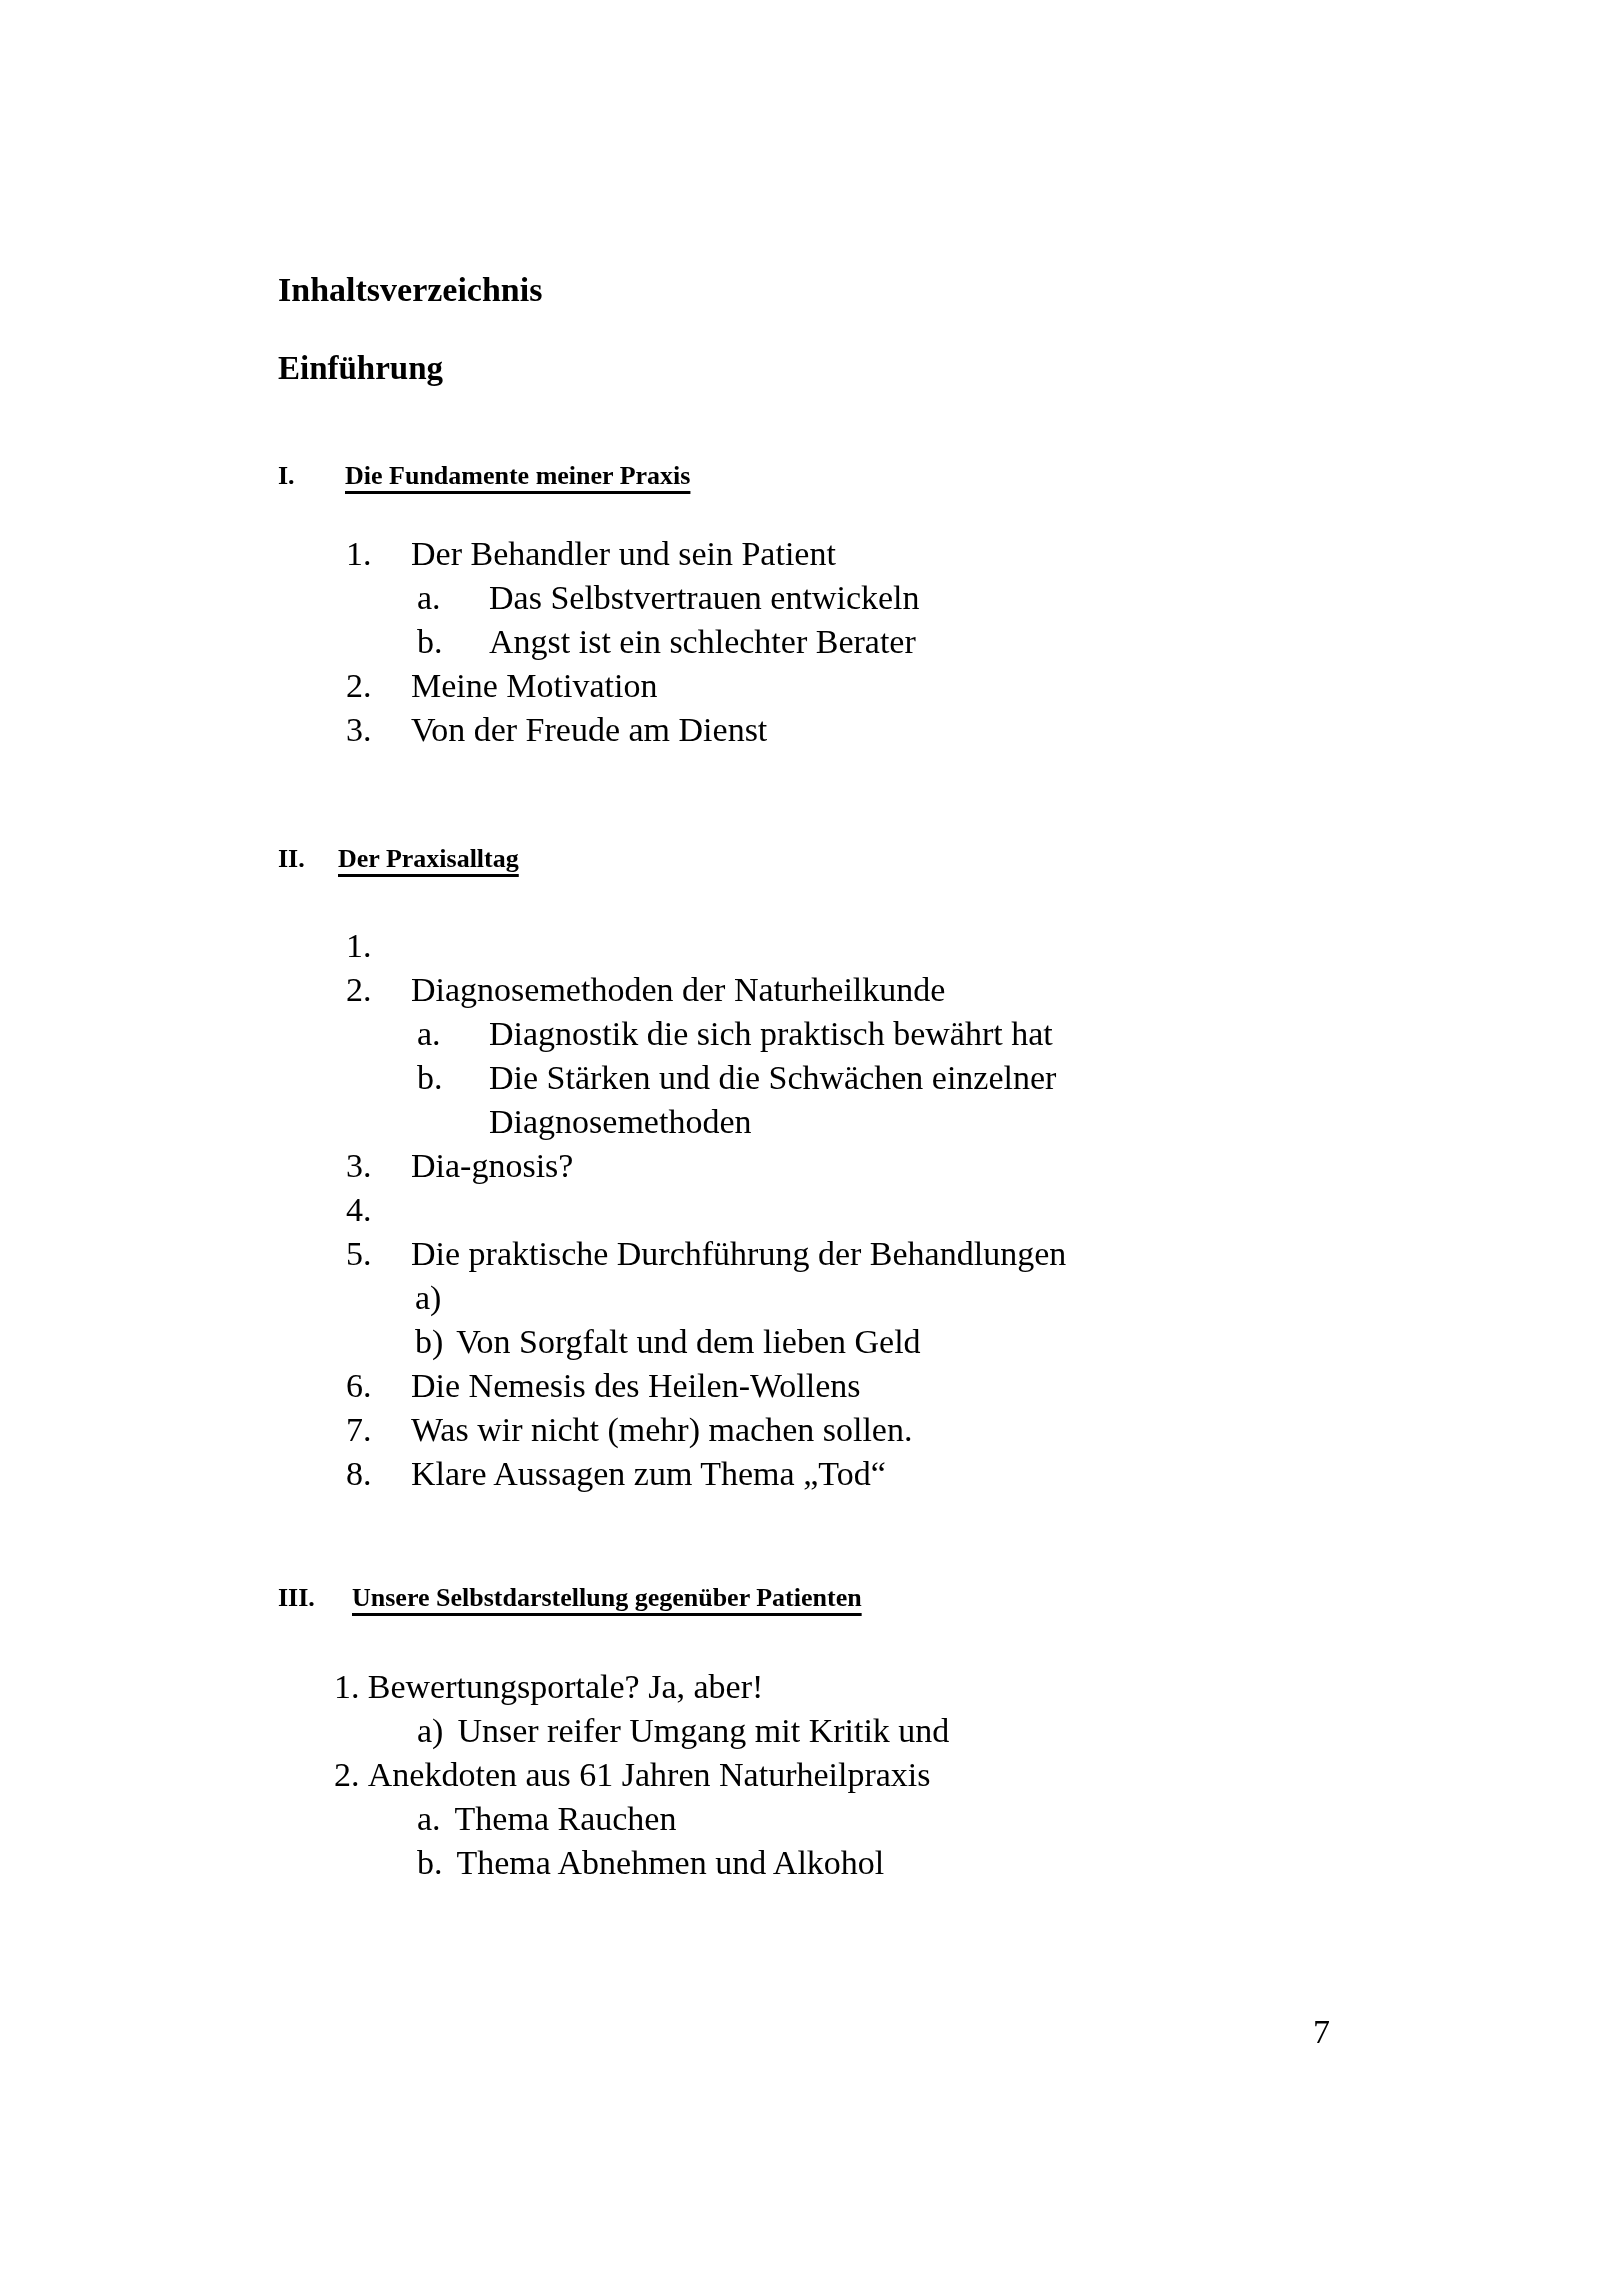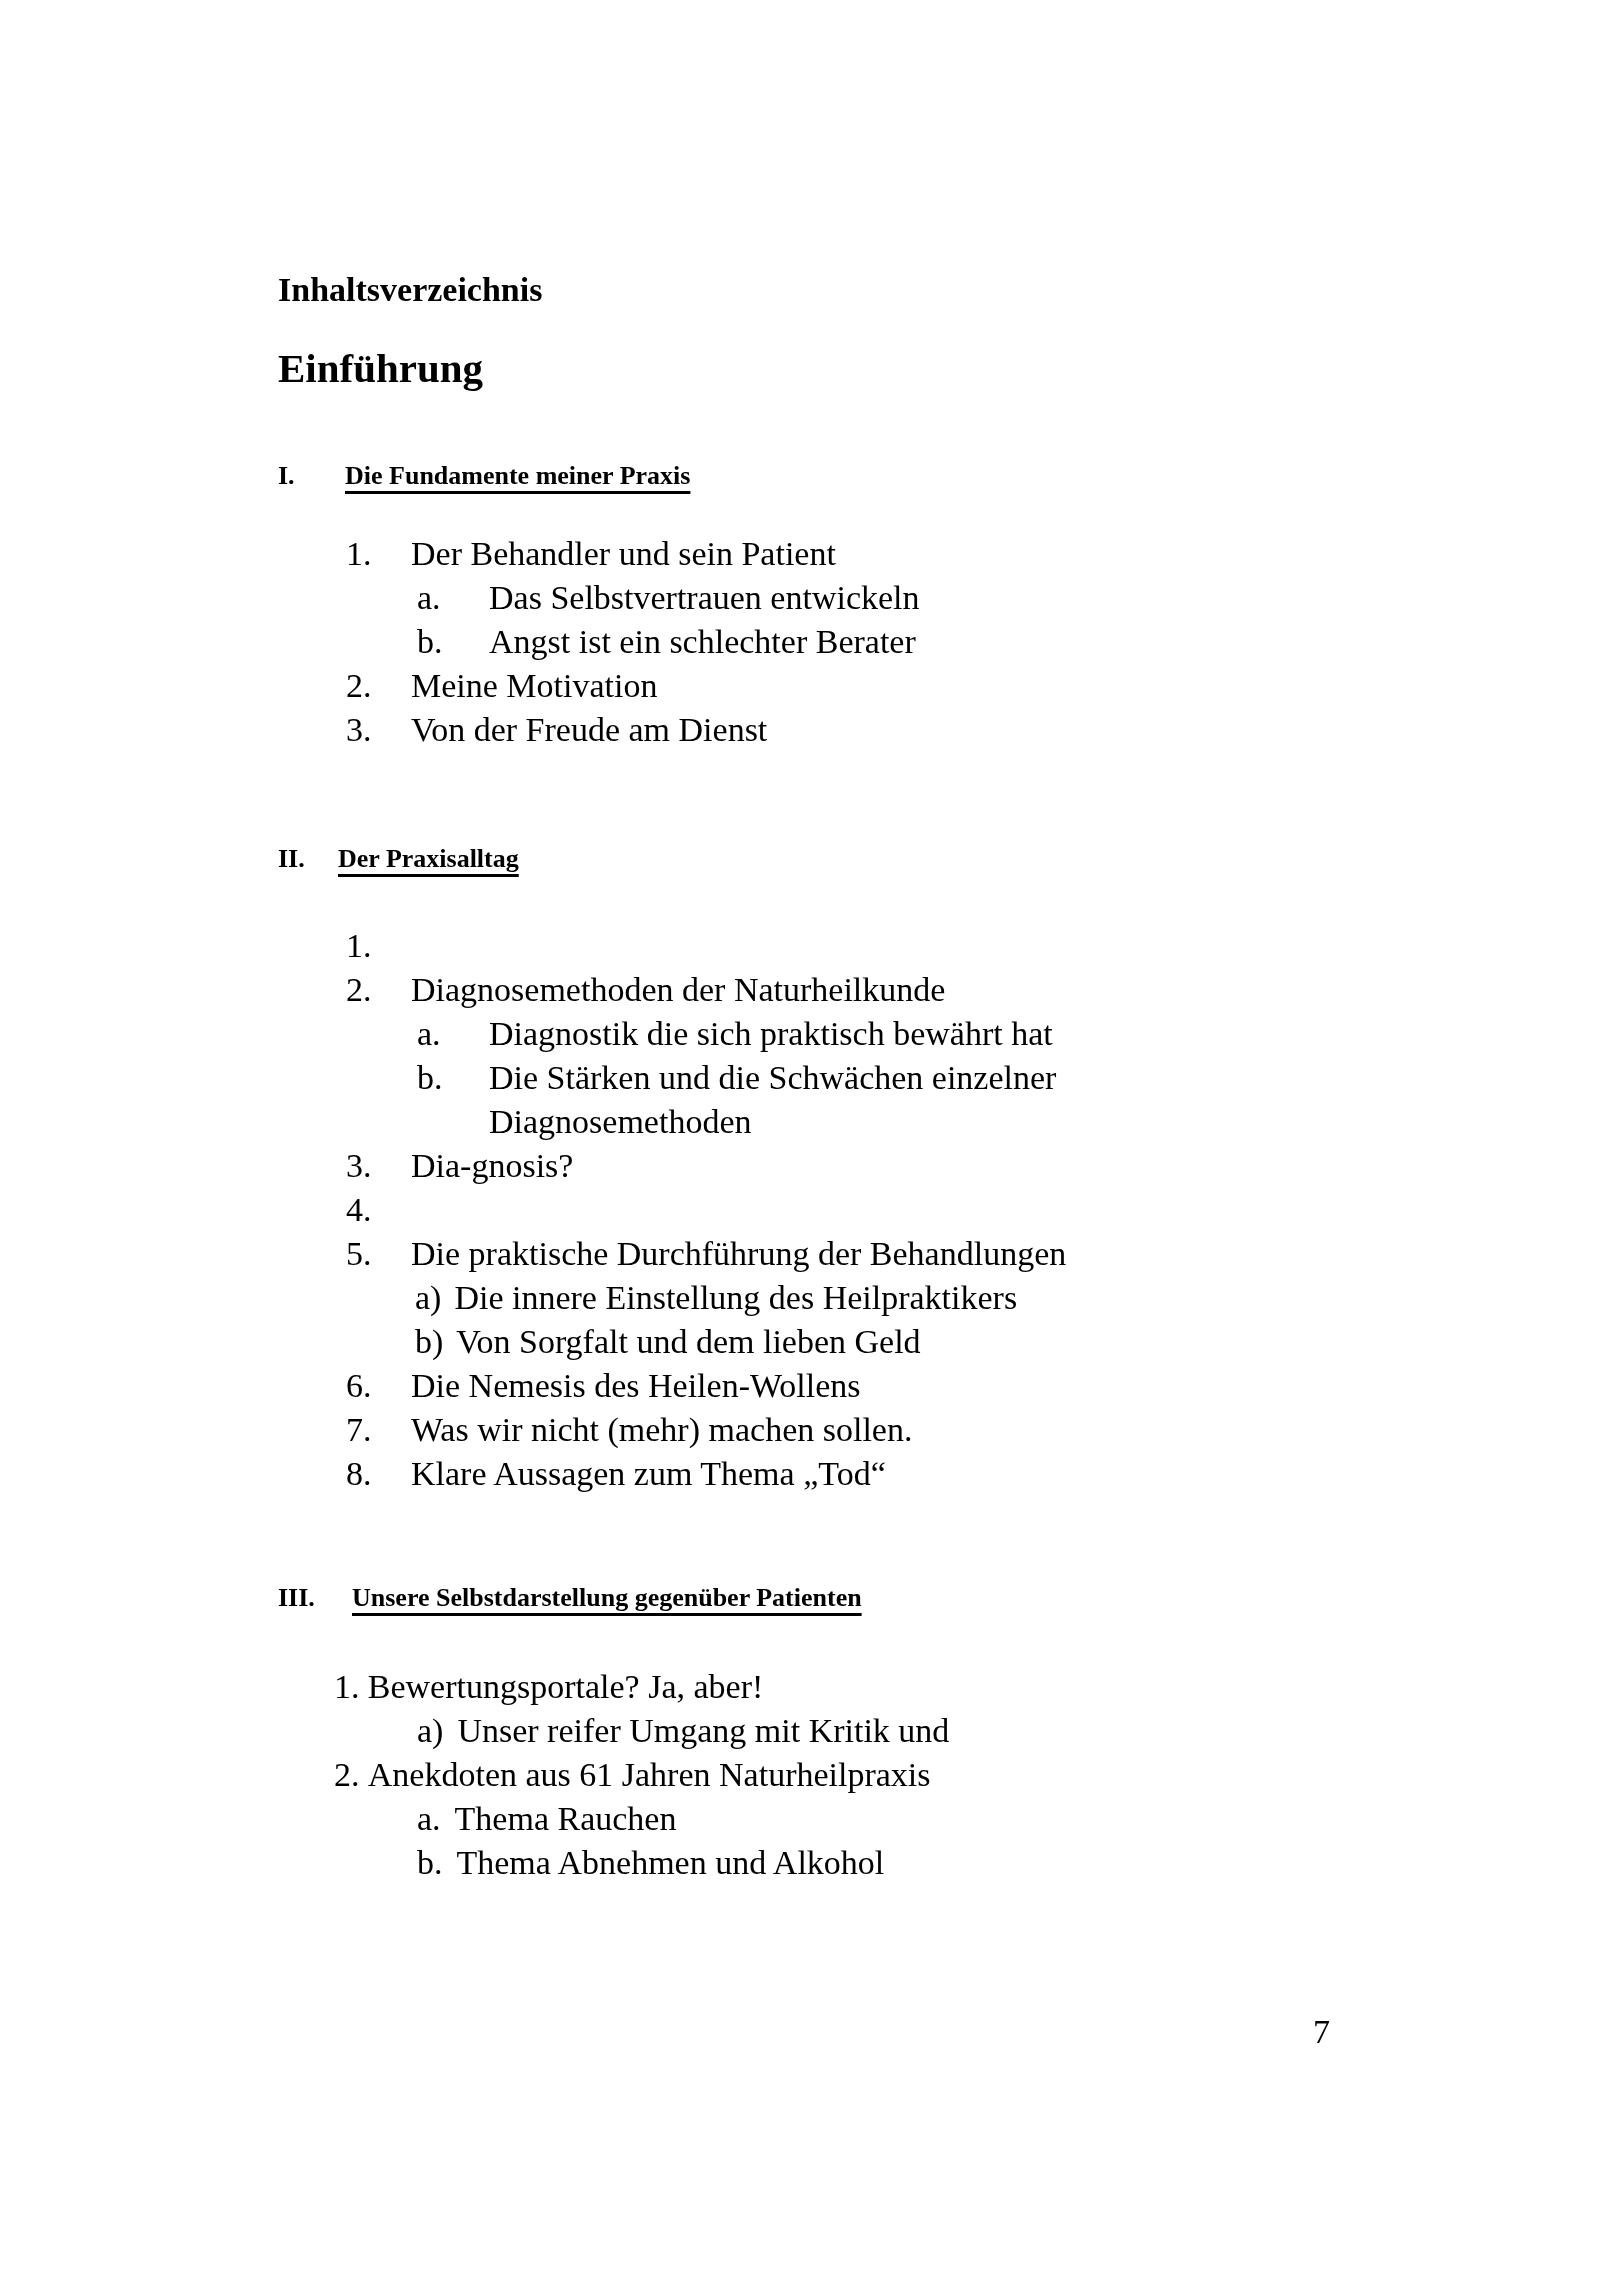--- a/index.html
+++ b/index.html
@@ -23,21 +23,21 @@
     padding-top: 268px;
     padding-right: 94px;
   }
   .doc-title {
     font-size: 34px;
     font-weight: bold;
     line-height: 44px;
     margin: 0 0 34px 0;
   }
   .intro-heading {
-    font-size: 41px;
+    font-size: 33px;
     font-weight: bold;
     line-height: 44px;
     margin: 4px 0 64px 0;
   }
   .toc-section { margin: 0; }
   .sec-head {
     font-size: 26px;
     font-weight: bold;
     line-height: 44px;
     white-space: nowrap;
@@ -183,23 +183,20 @@
           <span class="marker">4.</span>
         </div>
         <div class="toc-item num">
           <span class="marker">5.</span>
           <span class="item-text">
             <span class="line">Die praktische Durchführung der Behandlungen</span>
           </span>
         </div>
         <div class="toc-item sub-space">
           <span class="marker">a)</span>
-          <span class="item-text">
-            <span class="line">Die innere Einstellung des Heilpraktikers</span>
-          </span>
         </div>
         <div class="toc-item sub-space">
           <span class="marker">b)</span>
           <span class="item-text">
             <span class="line">Von Sorgfalt und dem lieben Geld</span>
           </span>
         </div>
         <div class="toc-item num">
           <span class="marker">6.</span>
           <span class="item-text">

